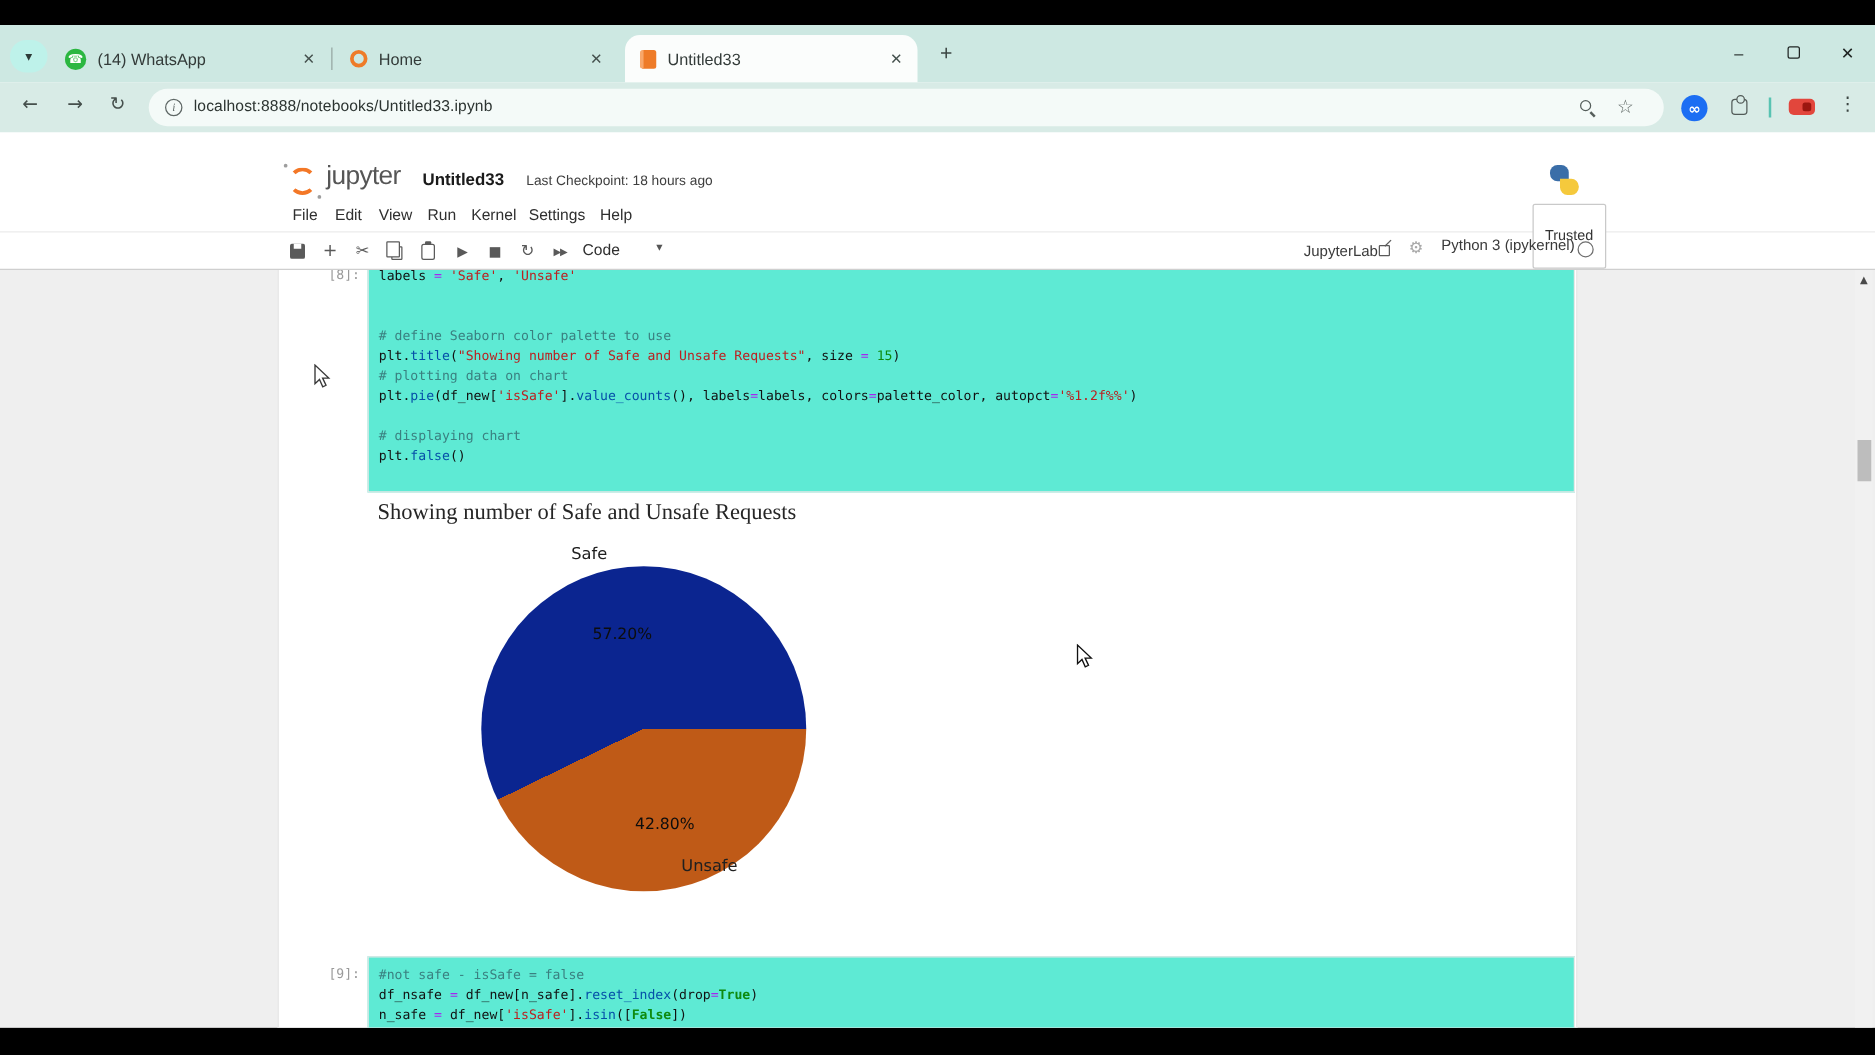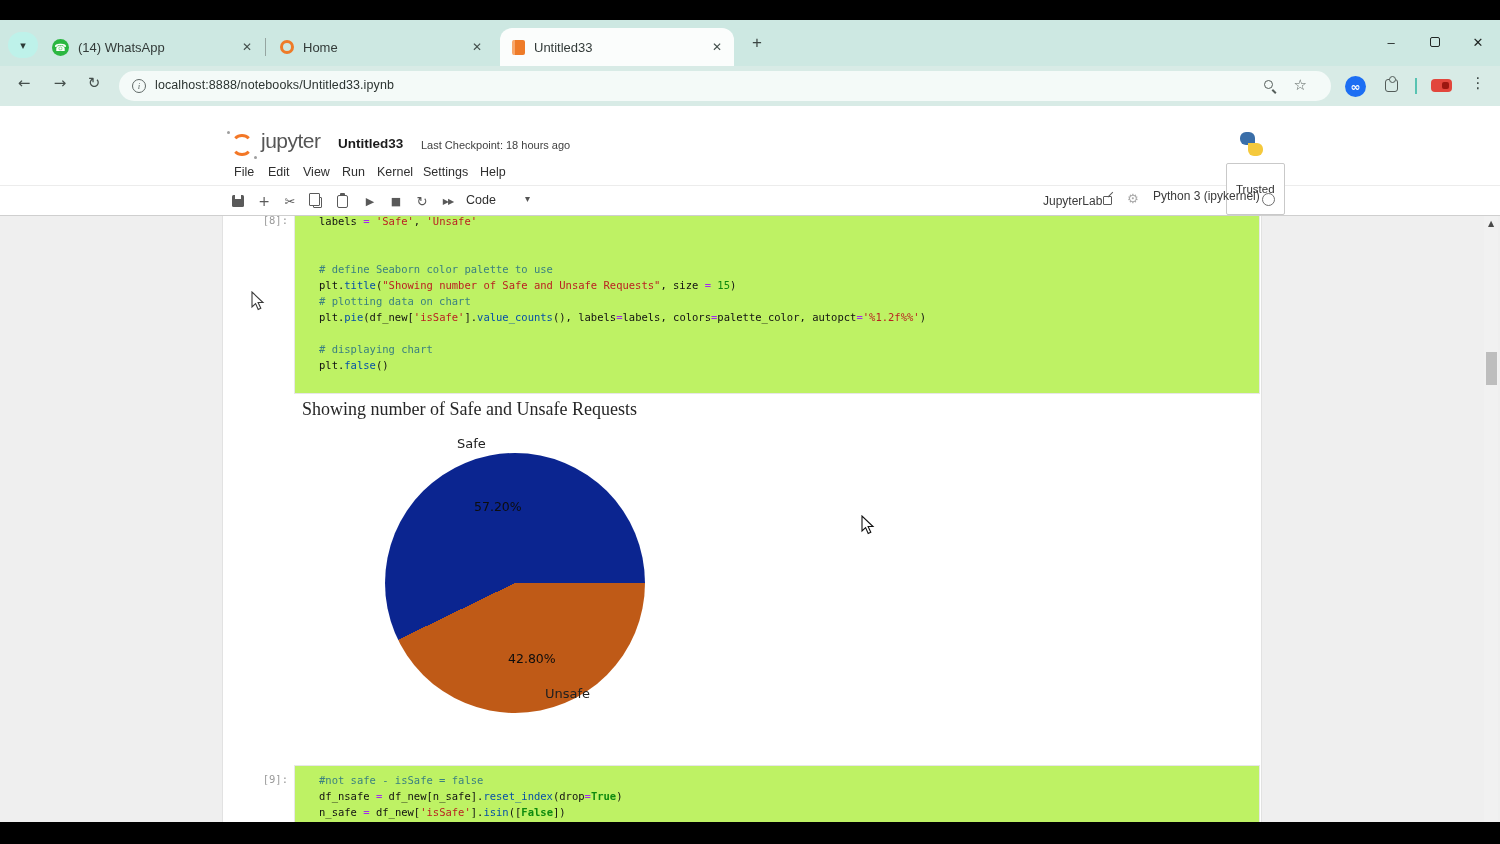--- a/index.html
+++ b/index.html
@@ -87,21 +87,21 @@
   .extlink { position:absolute; left:1103px; top:9px; width:9px; height:9px; border:1.3px solid #5a5a5a; border-radius:1px; }
   .extlink::before { content:""; position:absolute; right:-3px; top:-3px; width:7px; height:1.4px; background:#5a5a5a; transform:rotate(-45deg); }
   .gearic { position:absolute; left:1127px; top:4px; font-size:13px; color:#a8a8a8; font-family:"DejaVu Sans", sans-serif; }
   .kname { position:absolute; left:1153px; top:2px; font-size:12px; color:#3a3a3a; }
   .kcircle { position:absolute; left:1262px; top:6px; width:13px; height:13px; border:1.6px solid #6e6e6e; border-radius:50%; }
 
   
   .viewport { position:absolute; left:0; top:110px; width:1500px; height:626px; background:#efefef; overflow:hidden; }
   .doc { position:absolute; left:222px; top:0; width:1040px; height:626px; background:#fff;
          border-left:1px solid #e2e2e2; border-right:1px solid #e2e2e2; }
-  .cellin { position:absolute; left:294px; width:966px; background:#bef264; border:1px solid #e7e7e7;padding-left:16px; }
+  .cellin { position:absolute; left:294px; width:966px; background:#5eead4; border:1px solid #e7e7e7; }
   .codepad { padding:6px 8px; font-family:"DejaVu Sans Mono","Liberation Mono",monospace; font-size:10.5px; }
   .cl { height:16px; line-height:16px; white-space:pre; }
   .prompt { position:absolute; width:42px; text-align:right; font-family:"DejaVu Sans Mono",monospace;
             font-size:10.5px; color:#9a9a9a; line-height:16px; }
   .tk-v { color:#111; } .tk-op { color:#a427f0; } .tk-s { color:#ba2121; }
   .tk-fn { color:#0550a8; } .tk-c { color:#3a8080; }
   .tk-n { color:#0e8a0e; } .tk-kw { color:#0e8a0e; font-weight:bold; }
 
   .outtitle { position:absolute; left:302px; top:183px; font-size:18px; color:#262626; font-family:Liberation Serif, serif; }
   .pie { position:absolute; left:385px; top:237px; width:260px; height:260px; border-radius:50%; }

